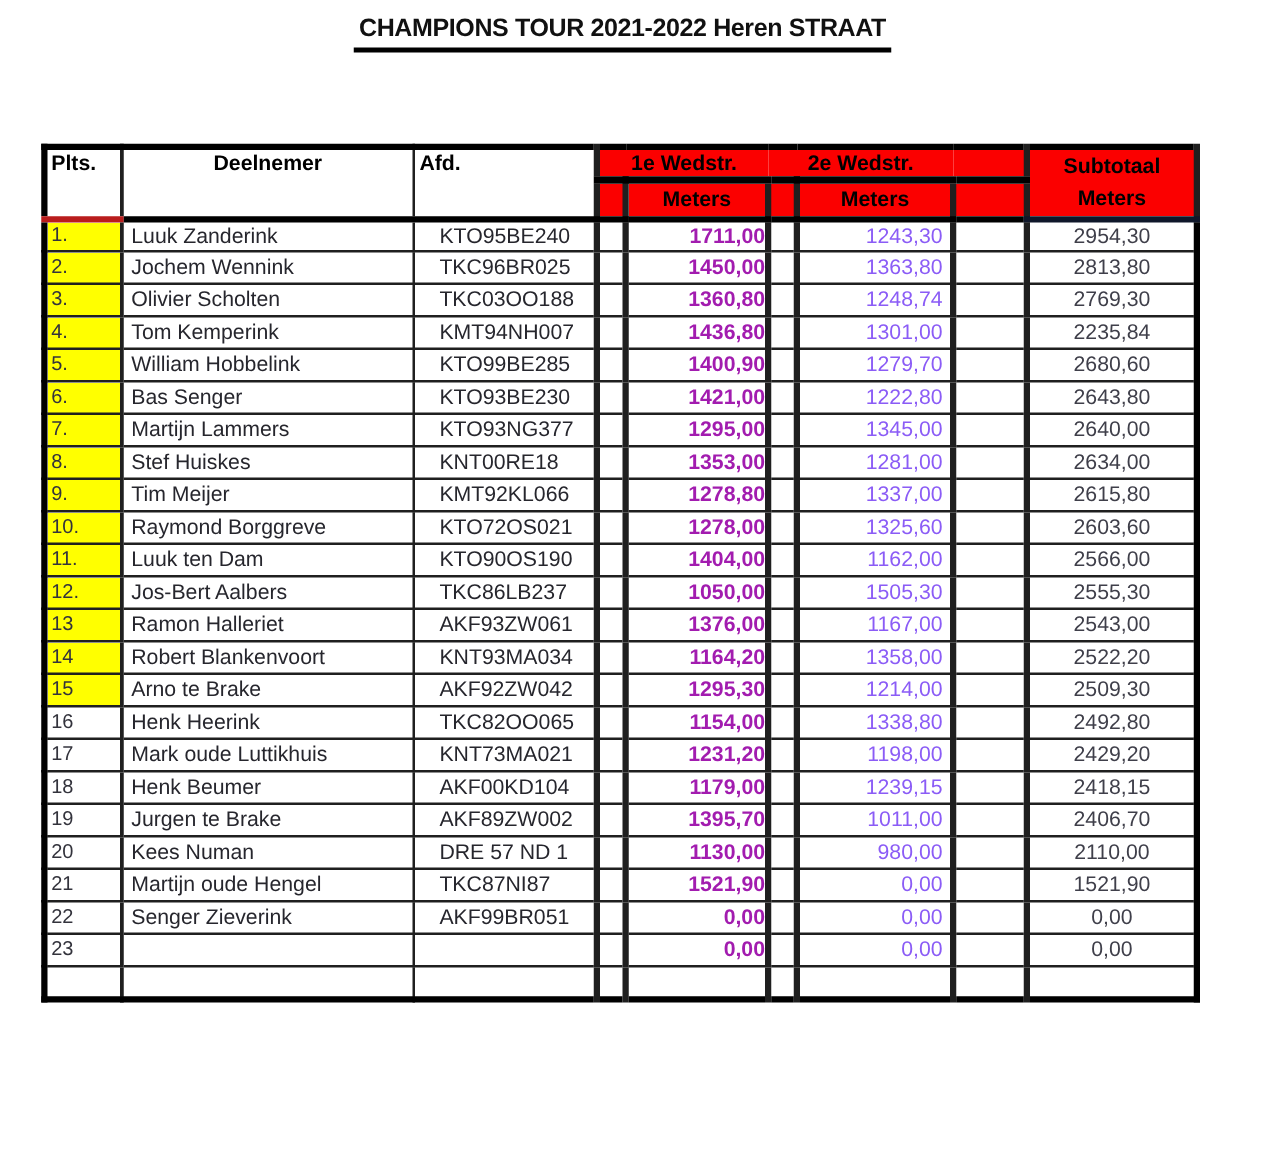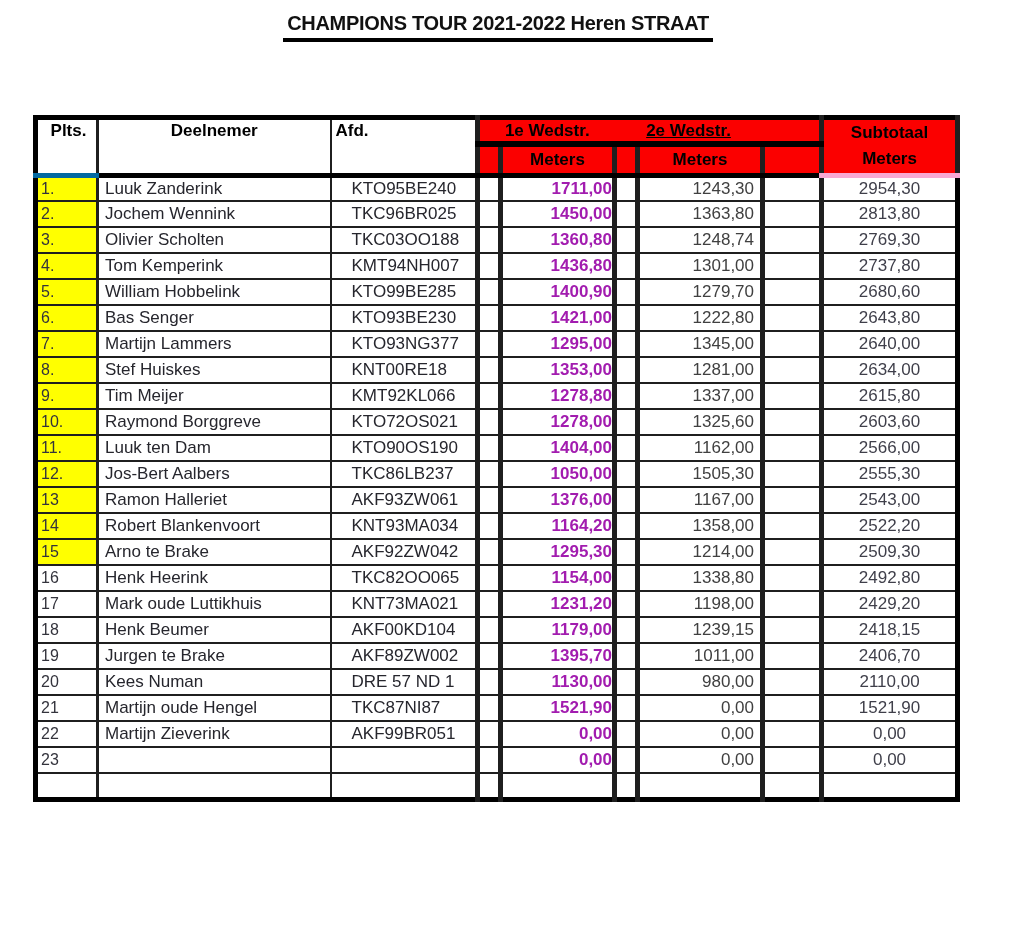--- a/index.html
+++ b/index.html
@@ -12,44 +12,44 @@
   table.results{position:absolute;left:33px;top:115px;width:922px;
                 border-collapse:collapse;table-layout:fixed;border:5px solid #000;}
 
   th,td{border:2px solid #1f1f1f;overflow:hidden;white-space:nowrap;box-sizing:border-box;}
 
   
   thead th{font-weight:bold;color:#000;background:#fff;font-size:17px;}
   .hrow1 th{height:24px;}
   .hrow2 th{height:29px;}
 
-  th.plts-h{vertical-align:top;text-align:center;padding:1px 0 0 3px;border-bottom:5px solid #0369a1;}
+  th.plts-h{vertical-align:top;text-align:left;padding:1px 0 0 3px;border-bottom:5px solid #b91c1c;}
   th.deelnemer-h{vertical-align:top;text-align:center;padding-top:1px;border-left-width:3px;border-bottom:5px solid #000;margin-top:28px;}
   th.afd-h{vertical-align:top;text-align:left;padding:1px 0 0 4px;border-right-width:5px;border-bottom:5px solid #000;}
 
   th.red{background:#fb0000;}
   .hrow1 th.band{border-left-width:0;border-right-width:0;border-bottom:6px solid #000;
                  vertical-align:middle;padding:0;}
   th.band-left{text-align:center;padding-left:3px;}
-  th.band-mid{text-align:center;text-decoration:underline;}
+  th.band-mid{text-align:center;}
   .hrow2 th{border-left-width:5px;border-right-width:5px;border-bottom:5px solid #000;
             vertical-align:middle;text-align:center;padding:0;}
-  th.subtotal-h{border-left-width:5px;border-right-width:5px;border-bottom:5px solid #f9a8d4;
+  th.subtotal-h{border-left-width:5px;border-right-width:5px;border-bottom:5px solid #0f172a;
                 vertical-align:middle;text-align:center;padding:0;}
   th.subtotal-h .l{line-height:1.55;}
 
   
   tbody td{height:26px;font-size:17px;color:#26262d;vertical-align:middle;padding:0;}
   td.plts{text-align:left;padding-left:3px;font-size:16px;color:#33333c;}
   td.hl{background:#ffff00;}
   td.name{text-align:left;padding-left:6px;border-left-width:3px;}
   td.afd{text-align:left;padding-left:20px;border-right-width:5px;}
   td.sp{background:#fff;border-left-width:5px;border-right-width:5px;}
   td.m1{text-align:right;color:#a21caf;font-weight:bold;}
-  td.m2{text-align:right;padding-right:6px;color:#404040;}
+  td.m2{text-align:right;padding-right:6px;color:#8b5cf6;}
   td.sub{text-align:center;color:#3f3f4a;border-left-width:5px;}
 </style>
 </head>
 <body>
 
 <div class="title-wrap">
   <h1 class="page-title">CHAMPIONS TOUR 2021-2022 Heren STRAAT</h1>
 </div>
 
 <table class="results">
@@ -121,21 +121,21 @@
       </tr>
       <tr>
         <td class="plts hl">4.</td>
         <td class="name">Tom Kemperink</td>
         <td class="afd">KMT94NH007</td>
         <td class="sp"></td>
         <td class="m1">1436,80</td>
         <td class="sp"></td>
         <td class="m2">1301,00</td>
         <td class="sp"></td>
-        <td class="sub">2737,80</td>
+        <td class="sub">2235,84</td>
       </tr>
       <tr>
         <td class="plts hl">5.</td>
         <td class="name">William Hobbelink</td>
         <td class="afd">KTO99BE285</td>
         <td class="sp"></td>
         <td class="m1">1400,90</td>
         <td class="sp"></td>
         <td class="m2">1279,70</td>
         <td class="sp"></td>
@@ -312,21 +312,21 @@
         <td class="afd">TKC87NI87</td>
         <td class="sp"></td>
         <td class="m1">1521,90</td>
         <td class="sp"></td>
         <td class="m2">0,00</td>
         <td class="sp"></td>
         <td class="sub">1521,90</td>
       </tr>
       <tr>
         <td class="plts">22</td>
-        <td class="name">Martijn Zieverink</td>
+        <td class="name">Senger Zieverink</td>
         <td class="afd">AKF99BR051</td>
         <td class="sp"></td>
         <td class="m1">0,00</td>
         <td class="sp"></td>
         <td class="m2">0,00</td>
         <td class="sp"></td>
         <td class="sub">0,00</td>
       </tr>
       <tr>
         <td class="plts">23</td>

